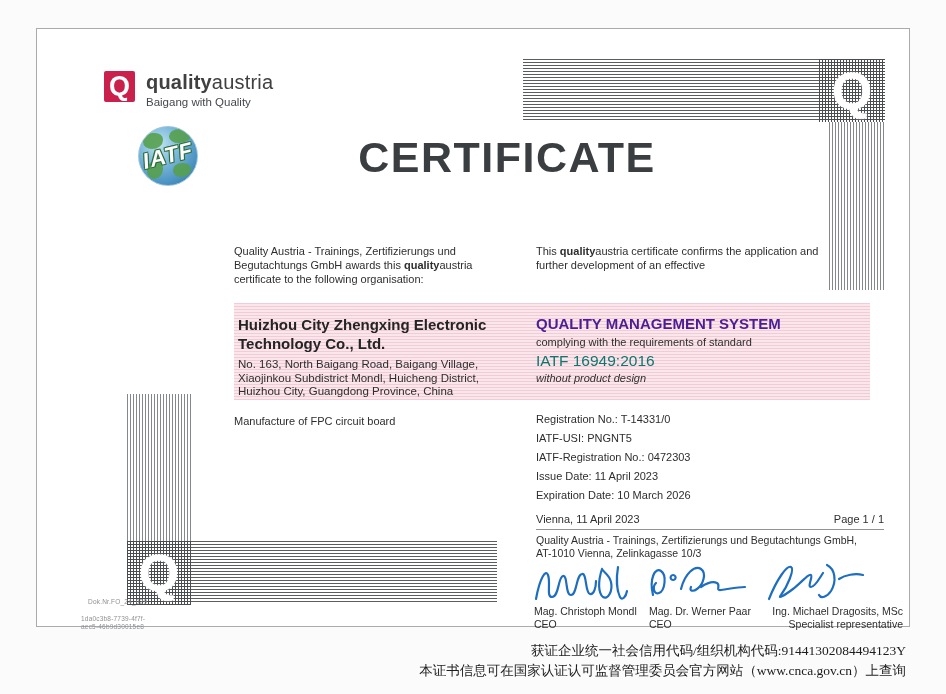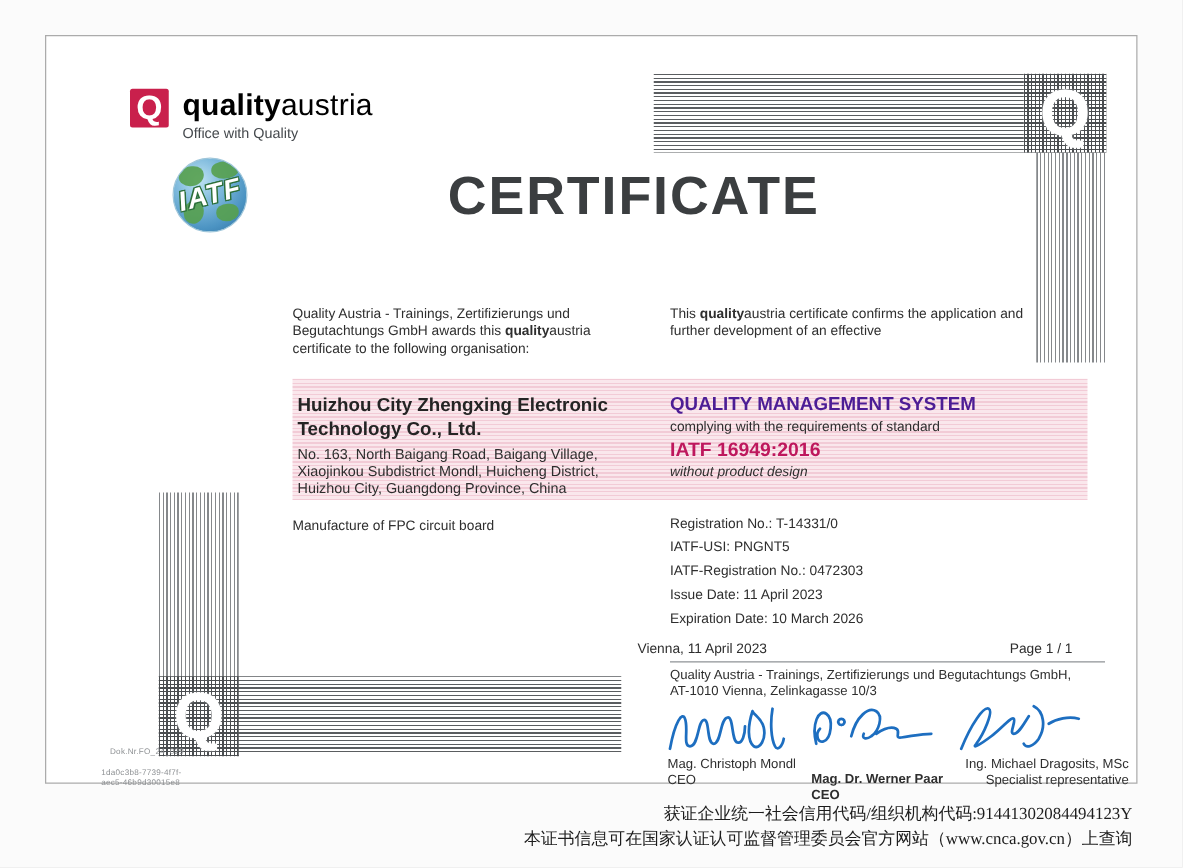--- a/index.html
+++ b/index.html
@@ -22,21 +22,21 @@
     display:flex;align-items:center;justify-content:center;
     color:#ffffff;font-weight:bold;font-size:52px;line-height:1;
     text-shadow:0 0 2px rgba(255,255,255,.6);
   }
   
   .qa-square{
     width:31px;height:31px;background:#c9204c;color:#fff;
     display:flex;align-items:center;justify-content:center;
     font-weight:bold;font-size:27px;line-height:1;border-radius:2px;
   }
-  .brand{font-size:24px;color:#000000;letter-spacing:.2px;}
+  .brand{font-size:20px;color:#404040;letter-spacing:.2px;}
   .brand b{font-weight:bold;}
   .tagline{font-size:11.5px;color:#45494d;margin-top:2px;}
   .globe{
     width:58px;height:58px;border-radius:50%;
     background:radial-gradient(circle at 35% 30%,#bfe3f2 0%,#7db9dc 35%,#4b93c2 70%,#2f6f9e 100%);
     position:relative;overflow:hidden;border:1px solid #9fc6da;
   }
   .land{position:absolute;background:#57a04e;border-radius:50% 40% 55% 45%;opacity:.9;}
   .globe-text{
     position:absolute;left:0;top:16px;width:100%;text-align:center;
@@ -53,21 +53,21 @@
   .intro{font-size:11px;line-height:14px;color:#2e2e2e;}
   .intro b{font-weight:bold;}
   
   .pink-band{
     background:repeating-linear-gradient(to bottom,#f2cbd6 0px,#f2cbd6 1px,#fae7ec 1px,#fae7ec 3px);
   }
   .org-name{font-size:15px;font-weight:bold;line-height:19px;color:#242424;}
   .org-addr{font-size:11.5px;line-height:13.5px;color:#2e2e2e;margin-top:5px;}
   .qms-title{font-size:15px;font-weight:bold;color:#4c1d95;line-height:18px;}
   .qms-sub{font-size:11px;color:#2e2e2e;line-height:14px;margin-top:2px;}
-  .qms-std{font-size:15.5px;font-weight:bold;color:#be185d;line-height:19px;margin-top:2px;}
+  .qms-std{font-size:15.5px;font-weight:normal;color:#0f766e;line-height:19px;margin-top:2px;}
   .qms-note{font-size:11px;color:#2e2e2e;line-height:14px;margin-top:1px;font-style:italic;}
   
   .scope{font-size:11px;color:#2e2e2e;}
   .reg-line{font-size:11px;line-height:19px;color:#2e2e2e;}
   .vienna-row{display:flex;justify-content:space-between;font-size:11px;color:#2e2e2e;}
   .rule{border-top:1px solid #8f9396;}
   .issuer{font-size:10.5px;line-height:13px;color:#2e2e2e;}
   .sig-name{font-size:10.5px;line-height:13px;color:#2e2e2e;}
   .tiny{font-size:6.5px;line-height:8px;color:#8d9093;letter-spacing:.2px;}
   
@@ -94,21 +94,21 @@
       <span>Q</span>
     </div>
     <div class="abs hatch-h" style="left:154px;top:512px;width:306px;height:63px;"></div>
 
     <div class="abs" style="left:67px;top:42px;display:flex;gap:11px;">
       <div class="qa-square">
         <span>Q</span>
       </div>
       <div>
         <div class="brand"><b>quality</b><span>austria</span></div>
-        <div class="tagline">Office with Quality</div>
+        <div class="tagline">Baigang with Quality</div>
       </div>
     </div>
 
     <div class="abs globe" style="left:101px;top:97px;">
       <div class="land" style="left:4px;top:6px;width:20px;height:16px;"></div>
       <div class="land" style="left:30px;top:2px;width:22px;height:14px;"></div>
       <div class="land" style="left:8px;top:34px;width:16px;height:18px;"></div>
       <div class="land" style="left:34px;top:36px;width:18px;height:14px;"></div>
       <div class="globe-text">IATF</div>
     </div>
@@ -144,21 +144,21 @@
     <div class="abs scope" style="left:197px;top:386px;width:280px;">Manufacture of FPC circuit board</div>
 
     <div class="abs" style="left:499px;top:381px;width:348px;">
       <div class="reg-line">Registration No.: T-14331/0</div>
       <div class="reg-line">IATF-USI: PNGNT5</div>
       <div class="reg-line">IATF-Registration No.: 0472303</div>
       <div class="reg-line">Issue Date: 11 April 2023</div>
       <div class="reg-line">Expiration Date: 10 March 2026</div>
     </div>
 
-    <div class="abs vienna-row" style="left:473px;top:484px;width:348px;gap:40px;">
+    <div class="abs vienna-row" style="left:499px;top:484px;width:348px;gap:40px;">
       <span>Vienna, 11 April 2023</span>
       <span>Page 1 / 1</span>
     </div>
     <div class="abs rule" style="left:499px;top:500px;width:348px;"></div>
 
     <div class="abs issuer" style="left:499px;top:505px;width:348px;">
       <div>Quality Austria - Trainings, Zertifizierungs und Begutachtungs GmbH,</div>
       <div>AT-1010 Vienna, Zelinkagasse 10/3</div>
     </div>
 
@@ -169,21 +169,21 @@
       <path d="M8 36 C4 20 10 8 16 12 C22 16 20 32 14 34 C9 36 7 28 11 24 M28 21 a2.5 2.5 0 1 1 .2 0 M36 30 C40 14 50 6 56 10 C62 14 58 26 52 30 C48 33 44 32 46 28 M56 28 C62 24 68 22 72 24 C76 26 70 32 76 31 C84 30 92 28 100 28" stroke="#1d6ec0" stroke-width="2.2" fill="none" stroke-linecap="round"></path>
     </svg>
     <svg class="abs" style="left:722px;top:530px;" width="112" height="44" viewBox="0 0 112 44">
       <path d="M10 40 C18 20 28 6 32 8 C36 10 28 28 22 36 C18 41 26 36 34 30 C42 24 50 14 52 16 C54 18 48 28 52 28 C56 28 60 20 64 14 M68 6 C76 10 78 22 72 32 C68 38 62 40 60 36 M80 20 C86 16 96 14 104 16" stroke="#1d6ec0" stroke-width="2.2" fill="none" stroke-linecap="round"></path>
     </svg>
 
     <div class="abs sig-name" style="left:497px;top:576px;width:110px;">
       <div>Mag. Christoph Mondl</div>
       <div>CEO</div>
     </div>
-    <div class="abs sig-name" style="left:612px;top:588px;width:110px;font-weight:bold;">
+    <div class="abs sig-name" style="left:612px;top:576px;width:110px;">
       <div>Mag. Dr. Werner Paar</div>
       <div>CEO</div>
     </div>
     <div class="abs sig-name" style="left:726px;top:576px;width:140px;text-align:right;">
       <div>Ing. Michael Dragosits, MSc</div>
       <div>Specialist representative</div>
     </div>
 
     <div class="abs tiny" style="left:51px;top:569px;">Dok.Nr.FO_24_029</div>
     <div class="abs tiny" style="left:44px;top:586px;">

